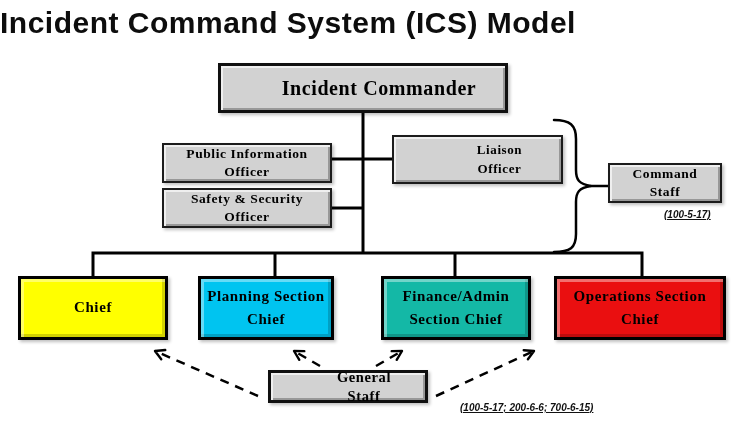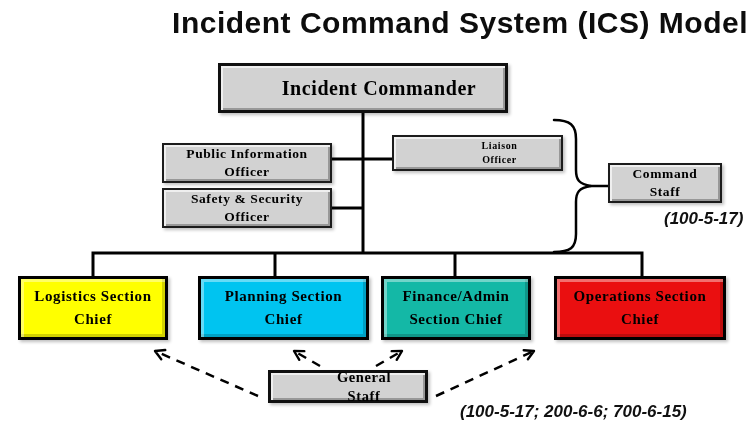--- a/index.html
+++ b/index.html
@@ -2,53 +2,53 @@
 <html><head>
 <meta charset="utf-8">
 <style>
   html,body { margin:0; padding:0; background:#fff; }
   .canvas {
     position:relative; width:748px; height:421px; background:#ffffff;
     font-family:"Liberation Serif","DejaVu Serif",serif; overflow:hidden;
   }
   .title {
     position:absolute; left:0; top:6px; width:748px; margin:0;
-    text-align:right; font-family:"Liberation Sans","DejaVu Sans",sans-serif;
+    text-align:left; font-family:"Liberation Sans","DejaVu Sans",sans-serif;
     font-weight:bold; font-size:30px; color:#0d0d0d; letter-spacing:0.5px;
   }
   .lines-layer { position:absolute; left:0; top:0; width:748px; height:421px; pointer-events:none; }
   .box {
     position:absolute; box-sizing:border-box;
     display:flex; flex-direction:column; align-items:center; justify-content:center;
     text-align:center; font-weight:bold; color:#000; letter-spacing:0.6px;
   }
   .box .ln { display:block; }
   .gray {
     background:#d2d2d2; border:2px solid #1c1c1c;
     box-shadow: inset 2px 2px 0 #efefef, inset -2px -2px 0 #989898, 2px 2px 3px rgba(0,0,0,0.25);
   }
   .heavy { border-width:3px; border-color:#101010;padding-left:32px; }
   .ic-box     { left:218px; top:63px;  width:290px; height:50px; font-size:20px; }
   .pio-box    { left:162px; top:143px; width:170px; height:40px; font-size:13.5px; line-height:1.3; }
-  .liaison-box{ left:392px; top:135px; width:171px; height:36px; font-size:10px; line-height:1.4;padding-left:44px; }
+  .liaison-box{ left:392px; top:135px; width:171px; height:49px; font-size:13px; line-height:1.4;padding-left:44px; }
   .sso-box    { left:162px; top:188px; width:170px; height:40px; font-size:13.5px; line-height:1.3; }
   .cs-box     { left:608px; top:163px; width:114px; height:40px; font-size:13.5px; line-height:1.3; }
   .gs-box     { left:268px; top:370px; width:160px; height:33px; font-size:14.5px; line-height:1.3; }
   .section {
     top:276px; height:64px; font-size:15px; line-height:1.55;
     border:3px solid #000;
     box-shadow: inset 3px 3px 0 rgba(255,255,255,0.4), inset -3px -3px 0 rgba(0,0,0,0.18), 2px 2px 3px rgba(0,0,0,0.25);
   }
   .sec-0 { left:18px;  width:150px; }
-  .sec-1 { left:198px; width:171px; }
+  .sec-1 { left:198px; width:136px; }
   .sec-2 { left:381px; width:150px; }
   .sec-3 { left:554px; width:172px; }
   .note {
     position:absolute; font-family:"Liberation Sans","DejaVu Sans",sans-serif;
-    font-style:italic; font-weight:bold; font-size:17px; color:#111; white-space:nowrap;
+    font-style:italic; font-weight:bold; font-size:10px; color:#111; white-space:nowrap;text-decoration:underline;
   }
   .cs-note { left:664px; top:209px; }
   .gs-note { left:460px; top:402px; }
 </style>
 </head>
 <body>
 
 <div class="canvas">
 
   <h1 class="title">Incident Command System (ICS) Model</h1>
@@ -106,21 +106,20 @@
     <span class="ln">Officer</span>
   </div>
 
   <div class="box gray cs-box">
     <span class="ln">Command</span>
     <span class="ln">Staff</span>
   </div>
   <div class="note cs-note">(100-5-17)</div>
 
   <div class="box section sec-0" style="background: rgb(255, 255, 0);">
-    <span class="ln">Logistics Section</span>
     <span class="ln">Chief</span>
   </div>
 
   <div class="box section sec-1" style="background: rgb(0, 196, 240);">
     <span class="ln">Planning Section</span>
     <span class="ln">Chief</span>
   </div>
 
   <div class="box section sec-2" style="background: #14b8a6;">
     <span class="ln">Finance/Admin</span>

